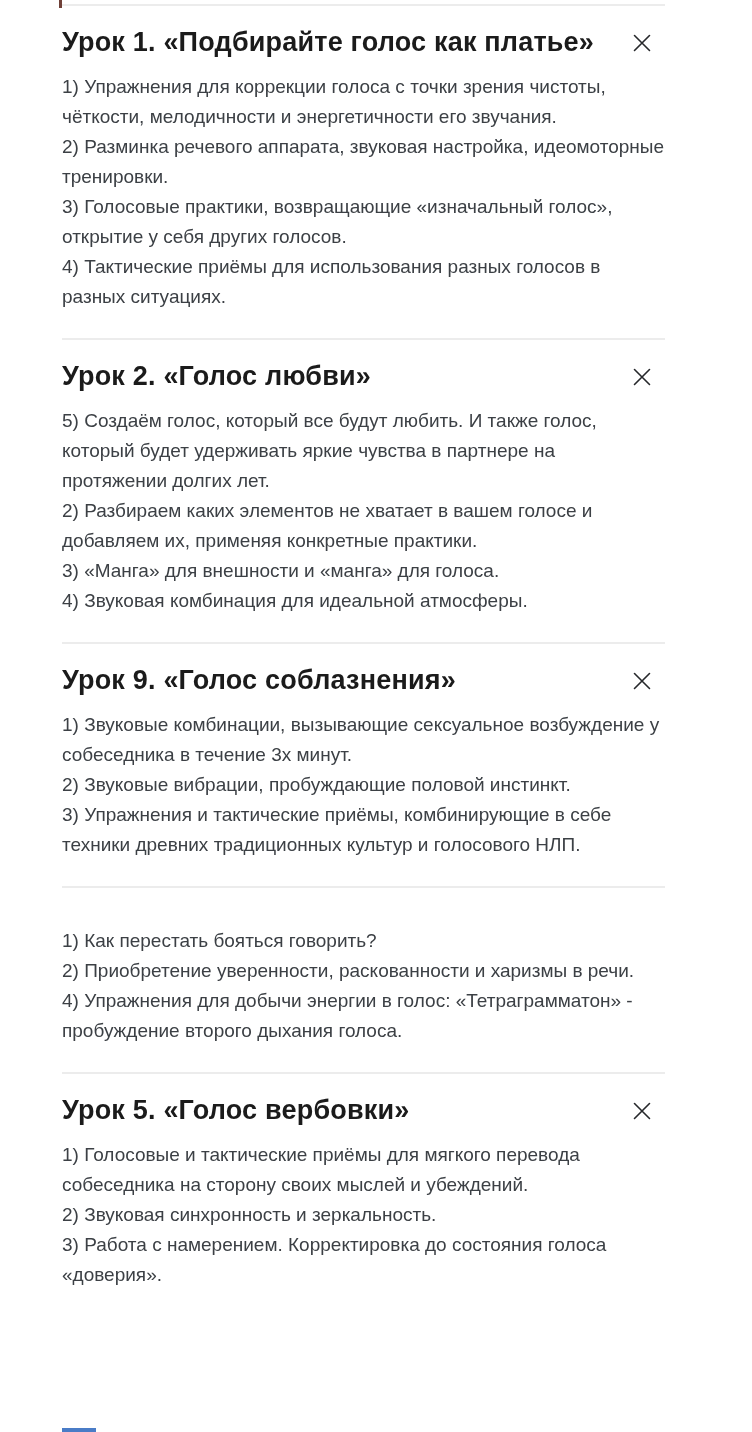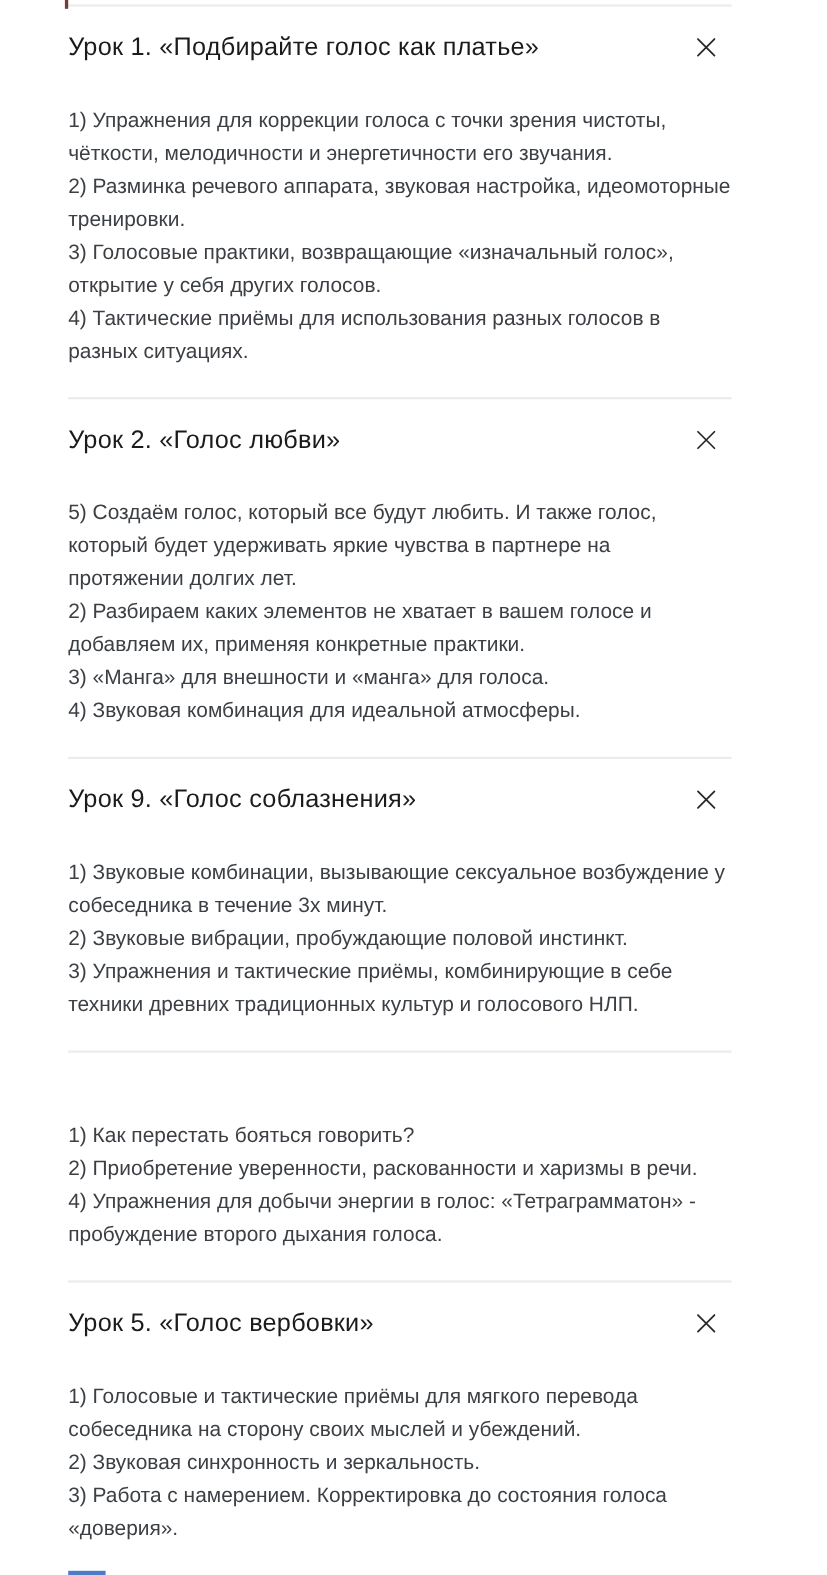--- a/index.html
+++ b/index.html
@@ -34,41 +34,41 @@
     border-top:2px solid var(--divider);
     padding:22px 0 26px 0;
   }
   .lesson-header{
     display:flex;
     justify-content:space-between;
     align-items:flex-start;
   }
   .lesson-title{
     margin:0;
-    font-size:23px;
+    font-size:27px;
     line-height:28px;
-    font-weight:400;
+    font-weight:700;
     color:var(--title);
     letter-spacing:.2px;
   }
   .close-btn{
     flex:0 0 auto;
     width:24px;
     height:24px;
     margin:3px 11px 0 16px;
     padding:0;
     background:none;
     border:none;
     color:var(--close);
     cursor:pointer;
     line-height:0;
   }
   .close-btn svg{display:block;}
   .lesson-items{
-    margin-top:39px;
+    margin-top:16px;
   }
   .lesson-item{
     margin:0;
     font-size:19px;
     line-height:30px;
     color:var(--body);
   }
   .top-tick{
     position:absolute;
     left:59px;

